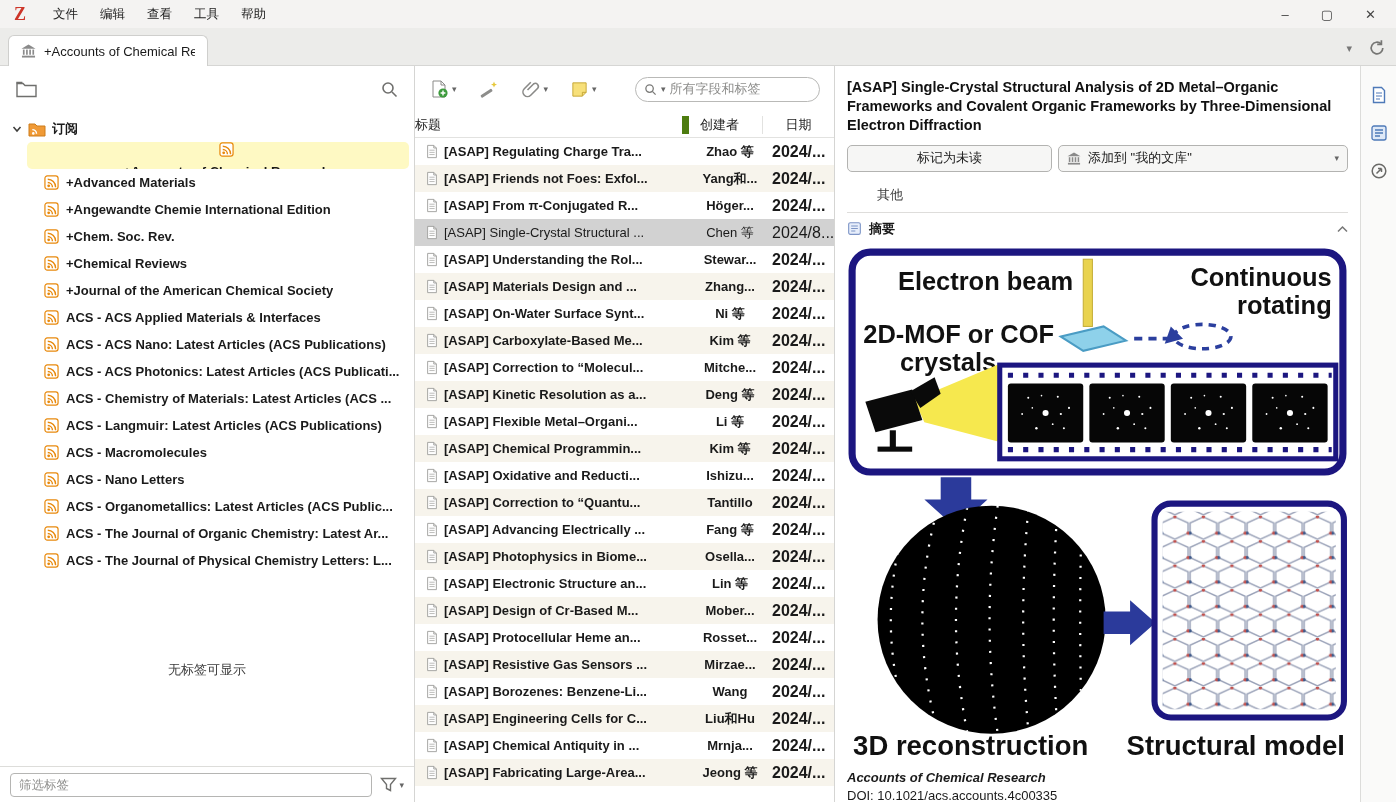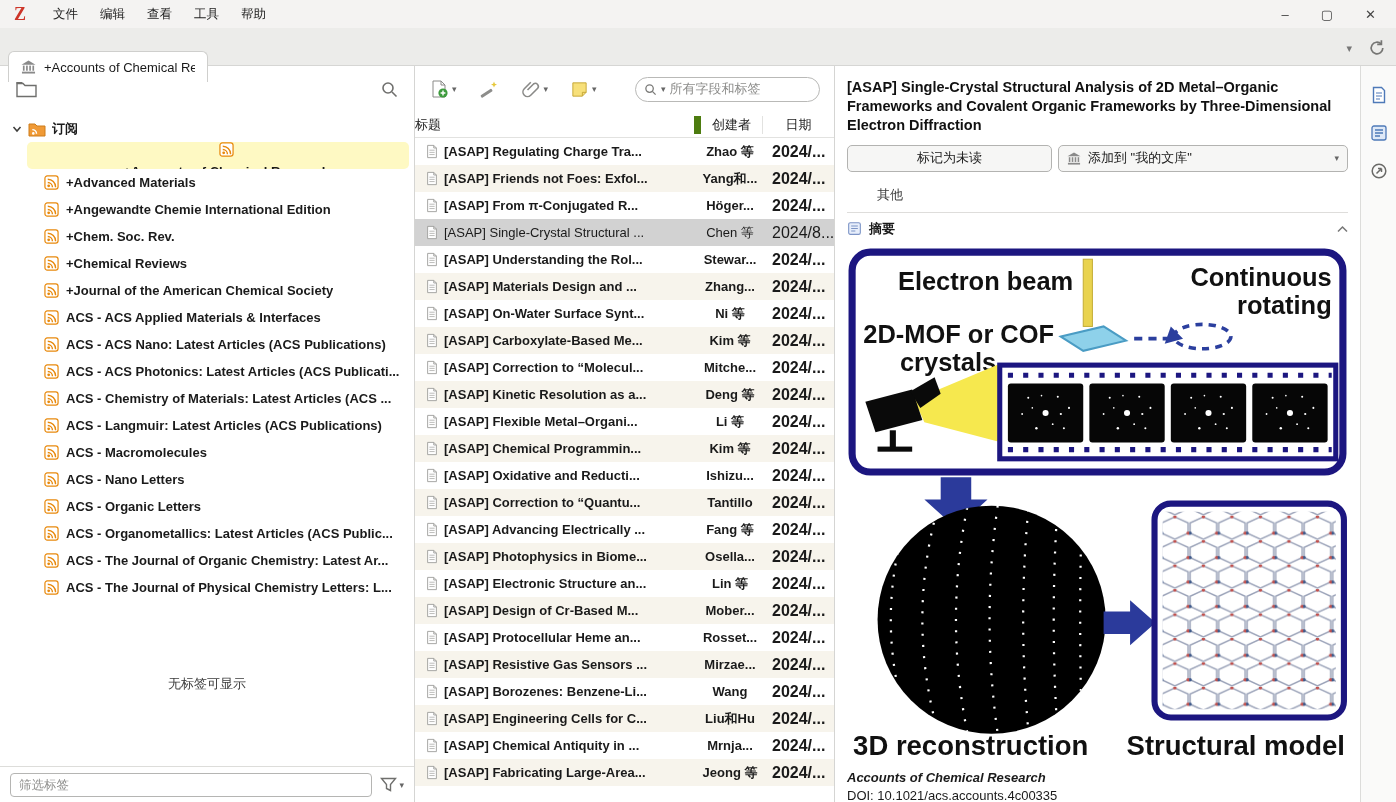--- a/index.html
+++ b/index.html
@@ -12,21 +12,21 @@
   .menubar { height:28px; background:#f4f3f2; display:flex; align-items:center; padding:0 10px; flex:0 0 auto; }
   .logo { color:#cd3529; font-weight:bold; font-size:18px; font-family:"Liberation Serif",serif; margin:0 16px 0 4px; }
   .menu-list { display:flex; }
   .menu-item { padding:4px 11px; font-size:12.5px; color:#222; cursor:default; }
   .win-controls { margin-left:auto; display:flex; align-items:center; gap:32px; color:#444; font-size:13px; padding-right:10px; }
   .win-controls span { cursor:default; }
 
   
   .tabbar { height:38px; background:#ececea; display:flex; align-items:flex-end; padding:0 0 0 8px; border-bottom:1px solid #d6d6d4; flex:0 0 auto; }
   .tab { height:31px; width:200px; background:#fff; border:1px solid #cfcfcd; border-bottom:none; border-radius:6px 6px 0 0;
-    display:flex; align-items:center; gap:8px; padding:0 12px; font-size:13px; position:relative; top:17px; }
+    display:flex; align-items:center; gap:8px; padding:0 12px; font-size:13px; position:relative; top:1px; }
   .tab-label { white-space:nowrap; overflow:hidden; }
   .tabbar-right { margin-left:auto; display:flex; align-items:center; gap:16px; padding:0 10px 8px 0; }
   .chev-big { color:#777; font-size:11px; }
 
   
   .main { flex:1; display:flex; min-height:0; }
   .sidebar { width:415px; min-width:415px; border-right:1px solid #d5d5d3; background:#fff; display:flex; flex-direction:column; }
   .center { width:420px; min-width:420px; border-right:1px solid #d5d5d3; background:#fff; display:flex; flex-direction:column; }
   .detail { flex:1; background:#fff; padding:12px 12px 0 12px; overflow:hidden; }
   .rail { width:36px; min-width:36px; border-left:1px solid #dcdcda; background:#fafaf9; display:flex; flex-direction:column; align-items:center; padding-top:20px; gap:20px; }
@@ -51,21 +51,21 @@
   .items-toolbar { height:46px; display:flex; align-items:center; gap:22px; padding:0 14px; flex:0 0 auto; }
   .tool { display:flex; align-items:center; gap:3px; cursor:default; }
   .chev { font-size:9px; color:#666; }
   .search-box { margin-left:auto; width:185px; height:25px; border:1px solid #b9b9b7; border-radius:13px; display:flex; align-items:center; gap:4px; padding:0 4px 0 8px; background:#fff; }
   .search-box input { border:none; outline:none; flex:1; min-width:0; font-size:13px; font-family:Liberation Serif, serif; background:transparent; }
   .search-box input::placeholder { color:#8d8d8b; }
 
   .list-header { height:26px; display:flex; align-items:center; border-bottom:1px solid #e2e2e0; flex:0 0 auto; font-size:13px; color:#222; }
   .h-title { flex:1; text-align:left; }
   .h-creator { width:68px; text-align:center; border-left:7px solid #4d7c0f; }
-  .h-date { width:72px; text-align:center; border-left:1px solid #e2e2e0; }
+  .h-date { width:72px; text-align:center; border-left:1px solid #e2e2e0;margin-left:12px; }
 
   .item-rows { flex:1; overflow:hidden; }
   .irow { height:27px; display:flex; align-items:center; cursor:default; }
   .irow:nth-child(even) { background:#f7f4ec; }
   .irow.selected { background:#d2d2d2; }
   .dicon { flex:0 0 auto; margin:0 5px 0 10px; display:flex; }
   .c-title { flex:1; min-width:0; white-space:nowrap; overflow:hidden; font-size:13px; }
   .c-creator { width:68px; padding-left:4px; white-space:nowrap; overflow:hidden; font-size:13px;text-align:center; }
   .c-date { width:72px; padding-left:10px; white-space:nowrap; overflow:hidden; font-size:16px; }
   .irow.unread .c-title, .irow.unread .c-creator, .irow.unread .c-date { font-weight:bold; }
@@ -308,31 +308,20 @@
             <div class="feed-row">
               <span class="ficon">
                 <svg width="15" height="15" viewBox="0 0 16 16">
                   <rect x="1" y="1" width="14" height="14" rx="2.5" fill="#fff" stroke="#e8890c" stroke-width="1.3"></rect>
                   <circle cx="5" cy="11.5" r="1.5" fill="#e8890c"></circle>
                   <path d="M4 8a5 5 0 0 1 5 5" stroke="#e8890c" fill="none" stroke-width="1.5"></path>
                   <path d="M4 4.6A8.4 8.4 0 0 1 12.4 13" stroke="#e8890c" fill="none" stroke-width="1.5"></path>
                 </svg>
               </span>
               <span class="flabel">ACS - Nano Letters</span>
-            </div>
-            <div class="feed-row">
-              <span class="ficon">
-                <svg width="15" height="15" viewBox="0 0 16 16">
-                  <rect x="1" y="1" width="14" height="14" rx="2.5" fill="#fff" stroke="#e8890c" stroke-width="1.3"></rect>
-                  <circle cx="5" cy="11.5" r="1.5" fill="#e8890c"></circle>
-                  <path d="M4 8a5 5 0 0 1 5 5" stroke="#e8890c" fill="none" stroke-width="1.5"></path>
-                  <path d="M4 4.6A8.4 8.4 0 0 1 12.4 13" stroke="#e8890c" fill="none" stroke-width="1.5"></path>
-                </svg>
-              </span>
-              <span class="flabel">ACS - Organic Letters</span>
             </div>
             <div class="feed-row">
               <span class="ficon">
                 <svg width="15" height="15" viewBox="0 0 16 16">
                   <rect x="1" y="1" width="14" height="14" rx="2.5" fill="#fff" stroke="#e8890c" stroke-width="1.3"></rect>
                   <circle cx="5" cy="11.5" r="1.5" fill="#e8890c"></circle>
                   <path d="M4 8a5 5 0 0 1 5 5" stroke="#e8890c" fill="none" stroke-width="1.5"></path>
                   <path d="M4 4.6A8.4 8.4 0 0 1 12.4 13" stroke="#e8890c" fill="none" stroke-width="1.5"></path>
                 </svg>
               </span>

